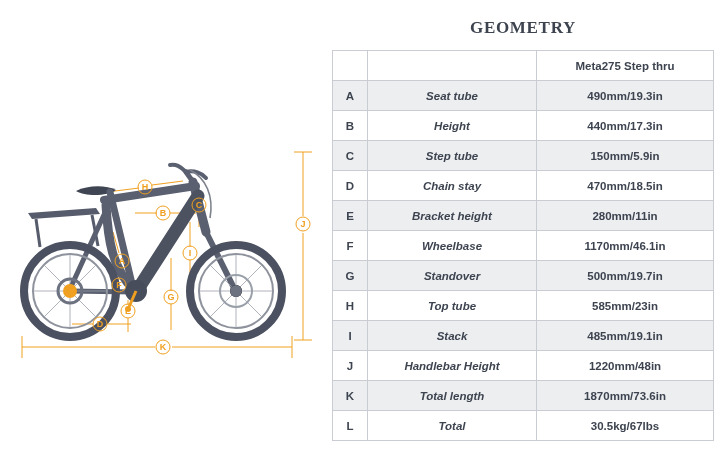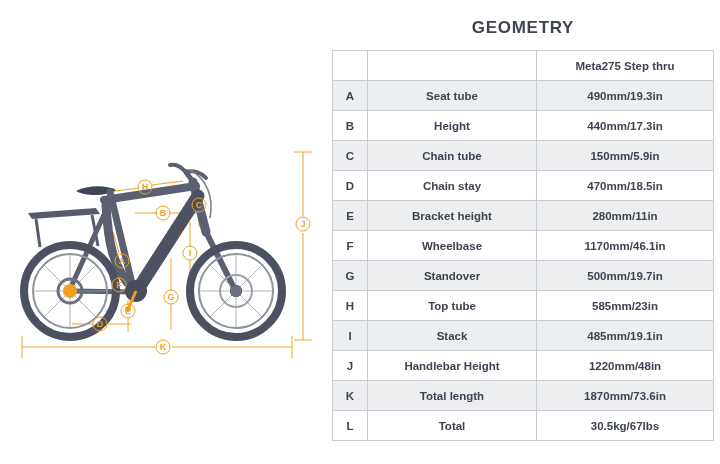--- a/index.html
+++ b/index.html
@@ -38,20 +38,21 @@
     top: 8px;
     width: 382px;
   }
   #geometry-title {
     text-align: center;
     font-size: 17px;
     font-weight: bold;
     color: #3d4450;
     letter-spacing: 0.7px;
     margin: 10px 0 12px 0;
+    font-family: Liberation Serif, serif;
   }
   table.geom {
     border-collapse: collapse;
     width: 382px;
     table-layout: fixed;
   }
   table.geom td {
     border: 1px solid #c9cdd3;
     height: 29px;
     font-size: 11.5px;
@@ -61,20 +62,21 @@
   td.col-letter {
     width: 26px;
     text-align: center;
     font-weight: bold;
     font-size: 12px;
   }
   td.col-name {
     width: 160px;
     text-align: center;
     font-weight: bold;
+    font-style: italic;
   }
   td.col-value {
     text-align: center;
     font-size: 12px;
     color: #454b55;
     font-weight: bold;
   }
   td.head-blank {
     border-top: none;
     border-left: none;
@@ -292,21 +294,21 @@
           <td class="col-name">Seat tube</td>
           <td class="col-value">490mm/19.3in</td>
         </tr>
         <tr class="plain">
           <td class="col-letter">B</td>
           <td class="col-name">Height</td>
           <td class="col-value">440mm/17.3in</td>
         </tr>
         <tr class="shaded">
           <td class="col-letter">C</td>
-          <td class="col-name">Chain tube</td>
+          <td class="col-name">Step tube</td>
           <td class="col-value">150mm/5.9in</td>
         </tr>
         <tr class="plain">
           <td class="col-letter">D</td>
           <td class="col-name">Chain stay</td>
           <td class="col-value">470mm/18.5in</td>
         </tr>
         <tr class="shaded">
           <td class="col-letter">E</td>
           <td class="col-name">Bracket height</td>

